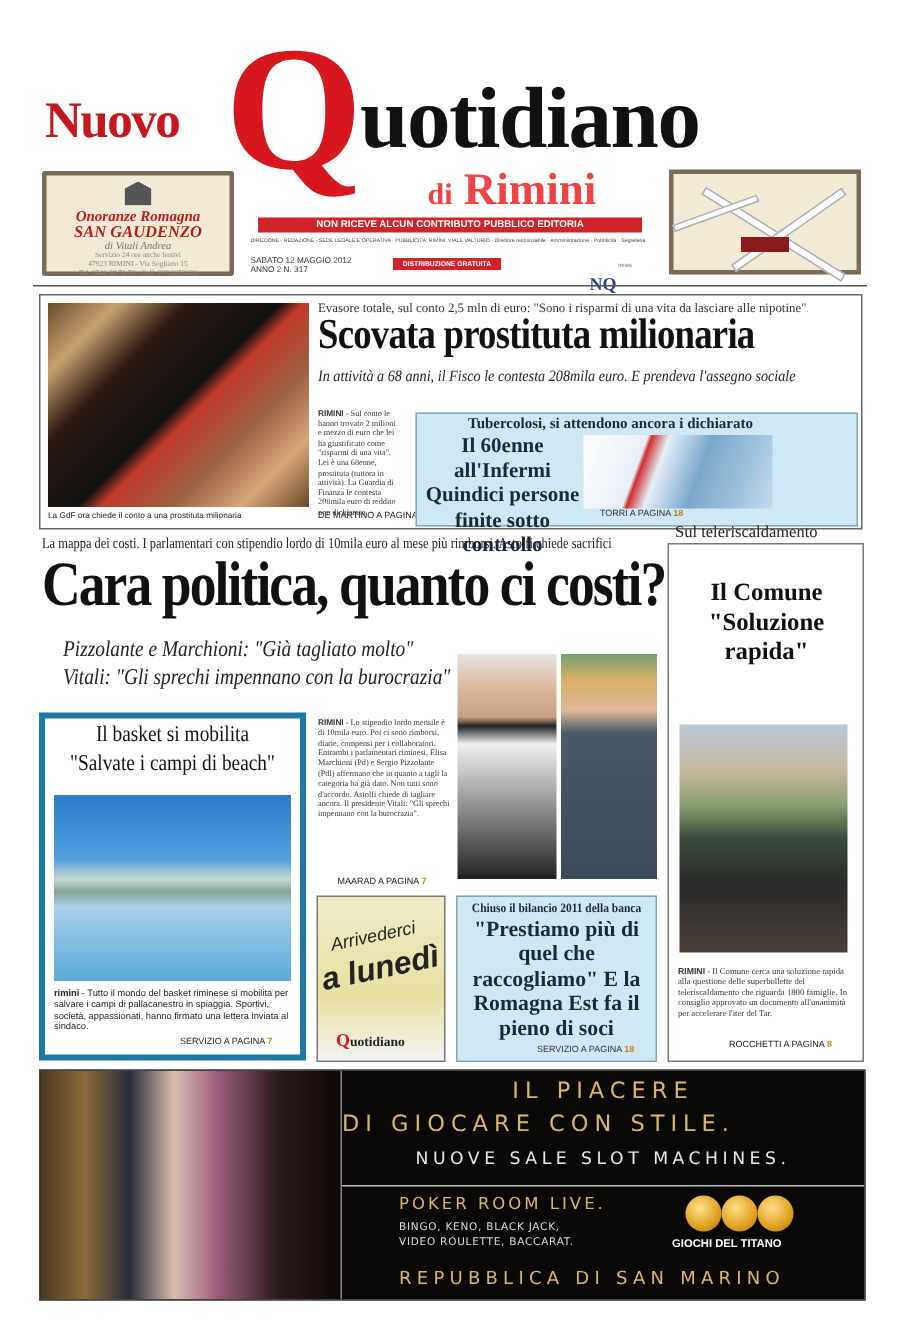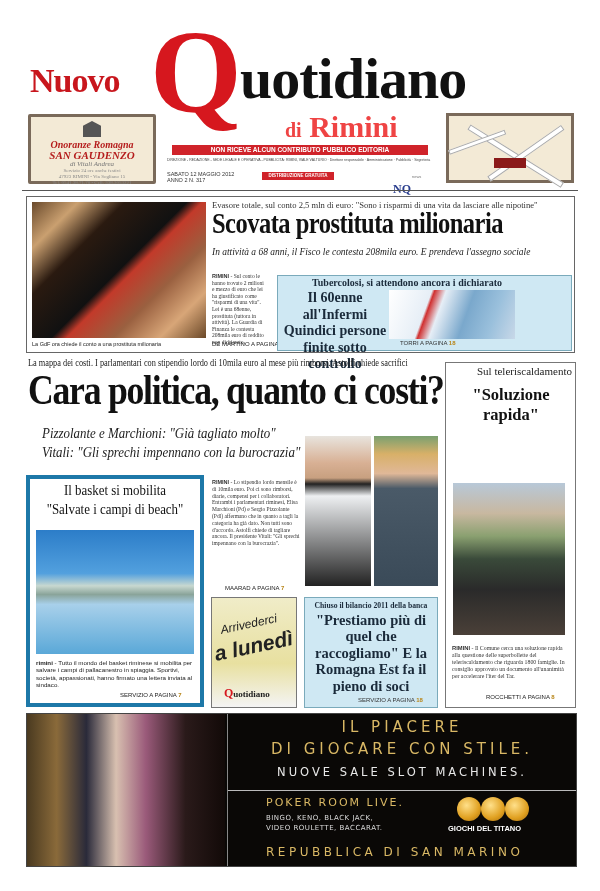--- a/index.html
+++ b/index.html
@@ -65,34 +65,34 @@
 .arriv-t2{left:214px;top:634px;font-family:"Liberation Sans",sans-serif;font-style:italic;font-size:21px;font-weight:bold;color:#222;transform:rotate(-12deg)}
 .arriv-logo{left:224px;top:686px;font-size:9px;font-weight:bold;color:#222}
 .arriv-logo span{color:#d6171e;font-size:12px}
 .bank-box{left:304px;top:597px;width:134px;height:111px;background:#cfe8f3;border:1px solid #7aaabb}
 .bank-kick{left:307px;top:600px;width:128px;text-align:center;font-size:8.5px;font-weight:bold;color:#1a2a3a;transform:scaleX(0.9)}
 .bank-head{left:306px;top:612px;width:130px;text-align:center;font-size:14.5px;font-weight:bold;line-height:16.4px;color:#1a2a3a}
 .bank-ref{left:358px;top:697px;font-family:"Liberation Sans",sans-serif;font-size:6px;color:#333}
 .bank-ref b{color:#b8861a}
 
 .right-box{left:445px;top:362px;width:131px;height:346px;border:1px solid #777}
-.right-kick{left:450px;top:365px;width:122px;text-align:right;font-size:11px;color:#222}
+.right-kick{left:450px;top:349px;width:122px;text-align:left;font-size:11px;color:#222}
 .right-head{left:450px;top:385px;width:122px;text-align:center;font-size:16.5px;font-weight:bold;line-height:19.5px;color:#111}
 .right-img{left:453px;top:483px;width:112px;height:152px;background:linear-gradient(180deg,#b8c8d8 0%,#c8b8a0 20%,#8aa070 35%,#3a4a3a 50%,#2a2a2a 70%,#4a4038 100%)}
 .right-body{left:452px;top:645px;width:118px;font-size:5.8px;line-height:7px;color:#333}
 .right-body b{font-family:"Liberation Sans",sans-serif}
 .right-ref{left:486px;top:694px;font-family:"Liberation Sans",sans-serif;font-size:6px;color:#222}
 .right-ref b{color:#b8861a}
 
 .ad-bottom{left:26px;top:713px;width:551px;height:154px;background:#0a0806;border:1px solid #444}
 .ad-img{left:27px;top:714px;width:198px;height:152px;background:linear-gradient(90deg,#4a3a20 0%,#8a6a3a 15%,#2a2a3a 30%,#d8c0b0 45%,#9a5a7a 60%,#2a1a1a 80%,#120a08 100%)}
 .ad-divider{left:228px;top:790px;width:348px;height:1px;background:#bbb}
 .ad-vline{left:227px;top:714px;width:1px;height:152px;background:#888}
 .ad-l1{left:228px;top:718px;width:348px;text-align:center;font-family:"DejaVu Sans",sans-serif;font-size:15px;letter-spacing:4px;color:#d9b865}
-.ad-l2{left:228px;top:740px;width:348px;text-align:center;font-family:"DejaVu Sans",sans-serif;font-size:15px;letter-spacing:4px;color:#d9b865}
+.ad-l2{left:228px;top:740px;width:348px;text-align:left;font-family:"DejaVu Sans",sans-serif;font-size:15px;letter-spacing:4px;color:#d9b865}
 .ad-l3{left:228px;top:765px;width:348px;text-align:center;font-family:"DejaVu Sans",sans-serif;font-size:11.5px;letter-spacing:3px;color:#e8e8e8}
 .ad-poker{left:266px;top:796px;font-family:"DejaVu Sans",sans-serif;font-size:11px;letter-spacing:2px;color:#d9b865}
 .ad-games{left:266px;top:813px;font-family:"DejaVu Sans",sans-serif;font-size:7px;line-height:10px;color:#ddd;letter-spacing:0.5px}
 .ad-rsm{left:266px;top:845px;font-family:"DejaVu Sans",sans-serif;font-size:12px;letter-spacing:3.5px;color:#d9b865}
 .coins{left:457px;top:797px;width:72px;height:22px}
 .coin{position:absolute;top:0;width:24px;height:24px;border-radius:50%;background:radial-gradient(circle at 40% 35%,#ffe08a,#e0a020 60%,#a06a10)}
 .titano{left:448px;top:824px;font-family:"Liberation Sans",sans-serif;font-size:7.5px;font-weight:bold;color:#fff}
 </style>
 </head>
 <body>
@@ -172,20 +172,21 @@
 <div class="abs arriv-logo"><span>Q</span><b>uotidiano</b></div>
 
 <div class="abs bank-box"></div>
 <div class="abs bank-kick">Chiuso il bilancio 2011 della banca</div>
 <div class="abs bank-head">"Prestiamo più di quel che raccogliamo" E la Romagna Est fa il pieno di soci</div>
 <div class="abs bank-ref"><span>SERVIZIO A PAGINA</span> <b>18</b></div>
 
 <div class="abs right-box"></div>
 <div class="abs right-kick">Sul teleriscaldamento</div>
 <div class="abs right-head">
+  <div>Il Comune</div>
   <div>"Soluzione</div>
   <div>rapida"</div>
 </div>
 <div class="abs right-img"></div>
 <div class="abs right-body"><b>RIMINI</b><span> - Il Comune cerca una soluzione rapida alla questione delle superbollette del teleriscaldamento che riguarda 1800 famiglie. In consiglio approvato un documento all'unanimità per accelerare l'iter del Tar.</span></div>
 <div class="abs right-ref"><span>ROCCHETTI A PAGINA</span> <b>8</b></div>
 
 <div class="abs ad-bottom"></div>
 <div class="abs ad-img"></div>
 <div class="abs ad-vline"></div>

